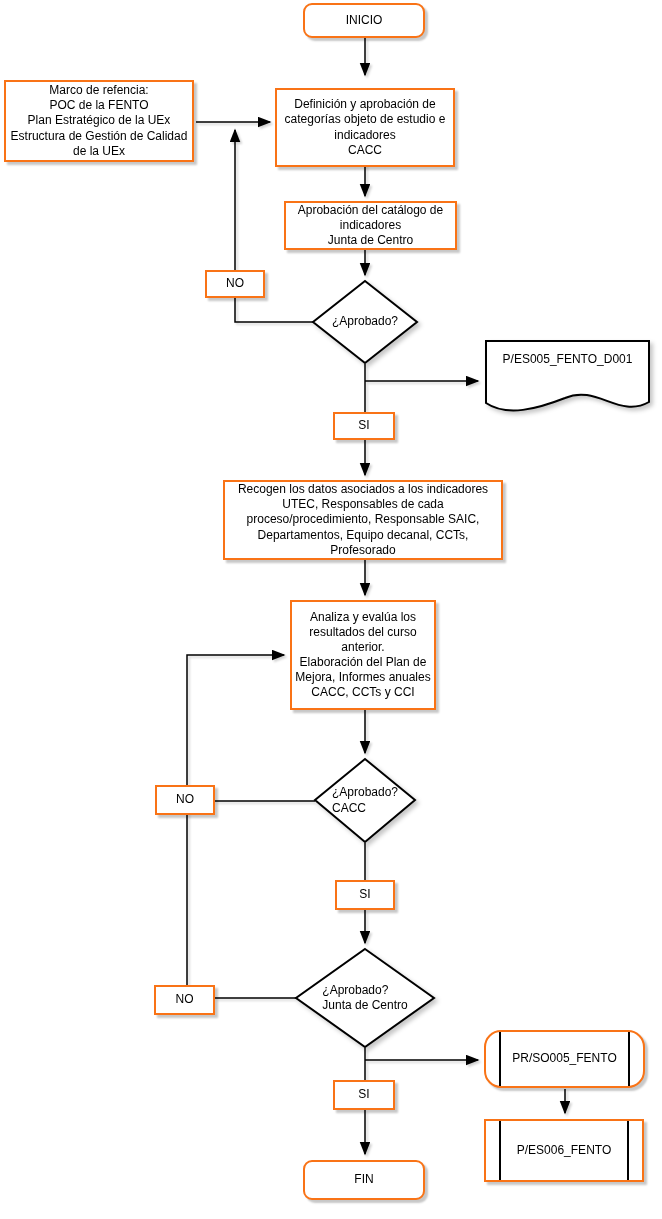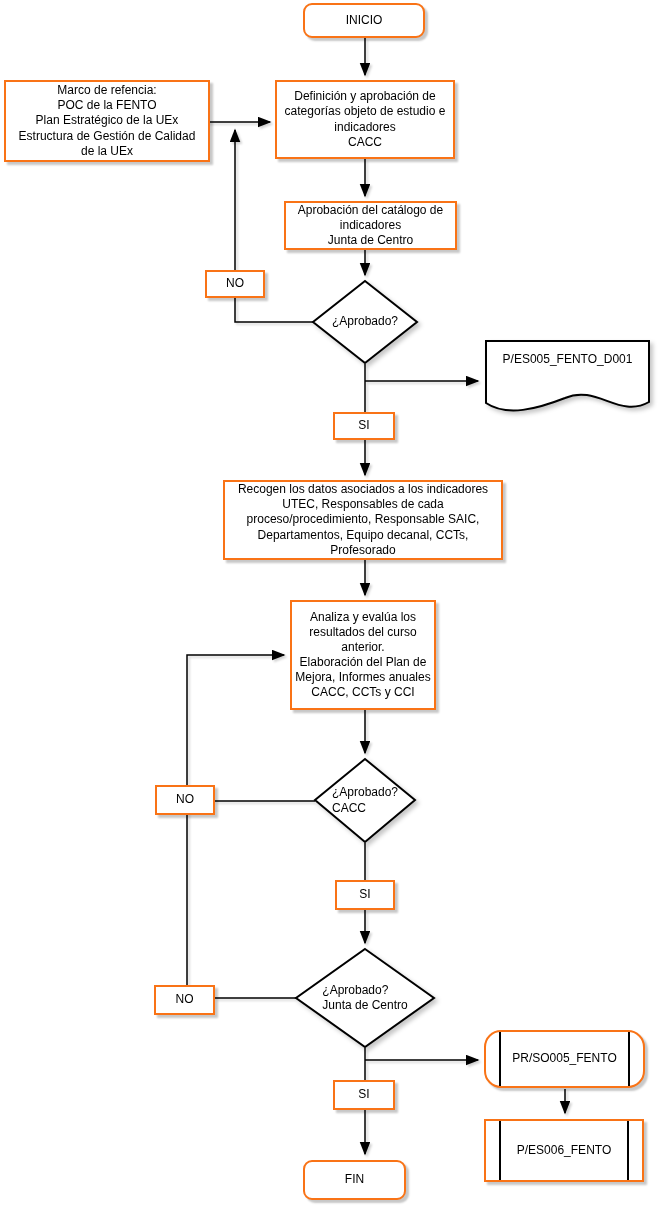--- a/index.html
+++ b/index.html
@@ -119,27 +119,27 @@
 
     <polyline points="365,1060 478,1060" marker-end="url(#arrow)"></polyline>
 
     <polyline points="365,1110 365,1154" marker-end="url(#arrow)"></polyline>
 
     <polyline points="565,1089 565,1113" marker-end="url(#arrow)"></polyline>
   </svg>
 
   <div class="node terminator" style="left:303px; top:3px; width:122px; height:35px;">INICIO</div>
 
-  <div class="node" style="left:4px; top:80px; width:206px; height:82px;">Marco de refencia:
+  <div class="node" style="left:4px; top:80px; width:190px; height:82px;">Marco de refencia:
 POC de la FENTO
 Plan Estratégico de la UEx
 Estructura de Gestión de Calidad
 de la UEx</div>
 
-  <div class="node" style="left:275px; top:80px; width:180px; height:79px;">Definición y aprobación de
+  <div class="node" style="left:275px; top:88px; width:180px; height:79px;">Definición y aprobación de
 categorías objeto de estudio e
 indicadores
 CACC</div>
 
   <div class="node" style="left:284px; top:201px; width:173px; height:49px;">Aprobación del catálogo de
 indicadores
 Junta de Centro</div>
 
   <div class="node" style="left:205px; top:270px; width:60px; height:28px;">NO</div>
 
@@ -201,15 +201,15 @@
   </div>
 
   <div class="node" style="left:333px; top:1080px; width:62px; height:30px;">SI</div>
 
   <div class="node" style="left:484px; top:1119px; width:160px; height:63px;">
     <div class="inner-bar left"></div>
     <div class="inner-bar right"></div>
     <span>P/ES006_FENTO</span>
   </div>
 
-  <div class="node terminator" style="left:303px; top:1160px; width:103px; height:40px;">FIN</div>
+  <div class="node terminator" style="left:303px; top:1160px; width:122px; height:40px;">FIN</div>
 
 </div>
 
 </body></html>

